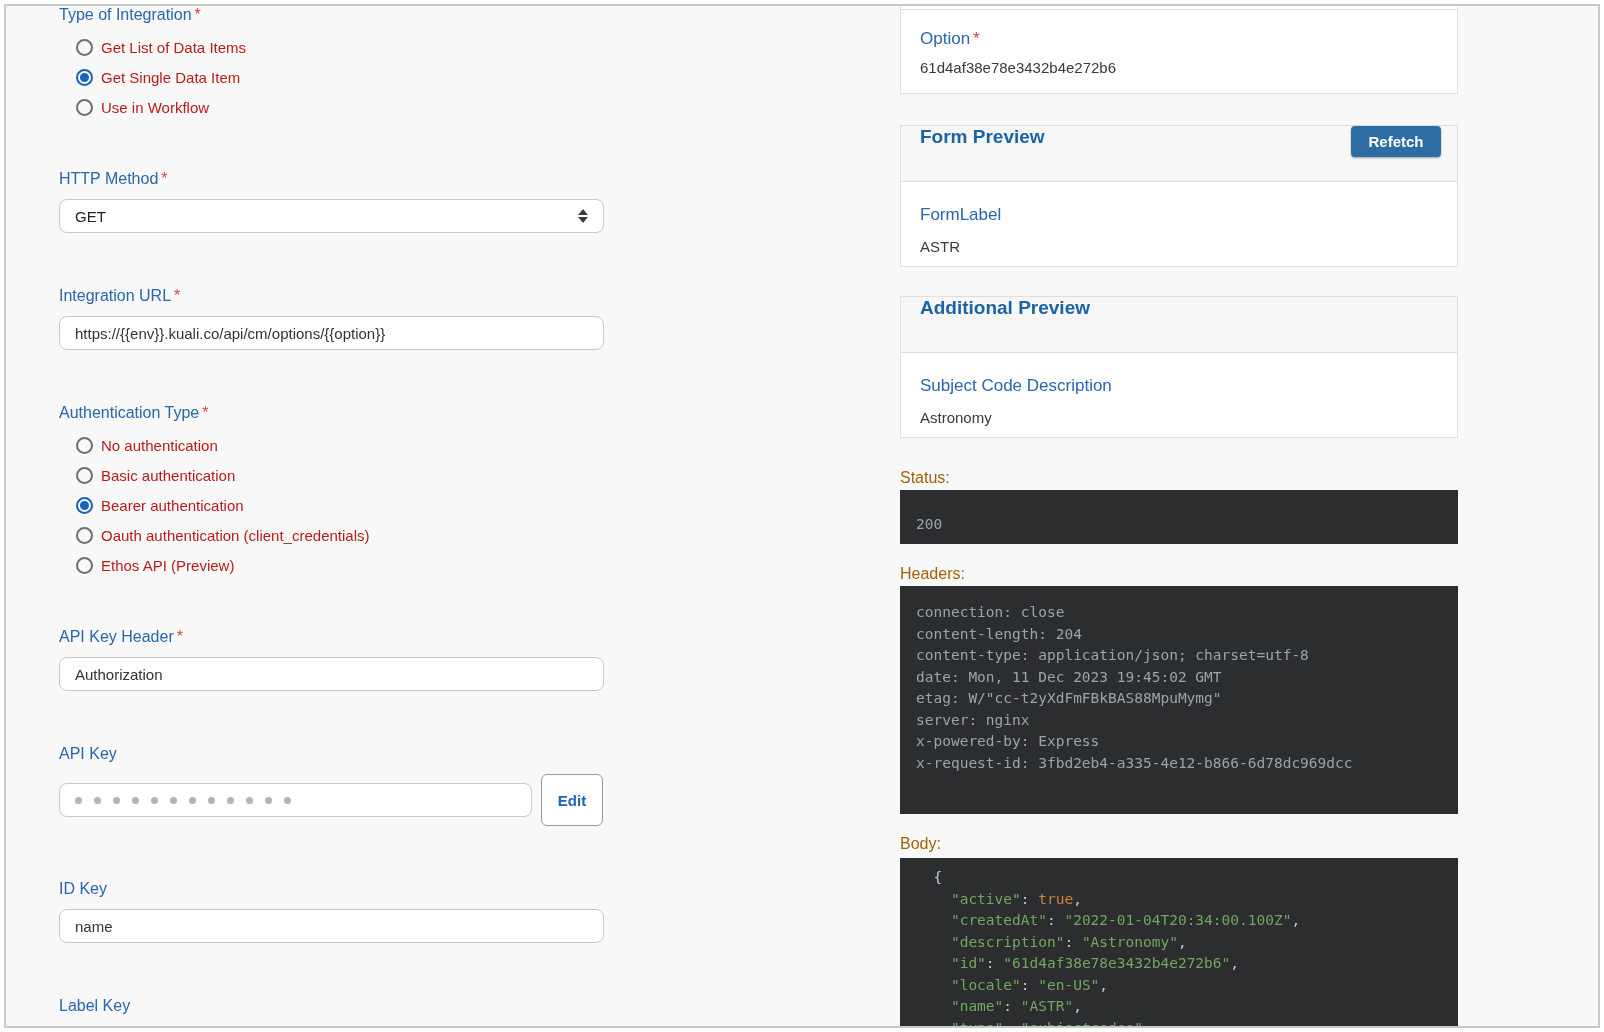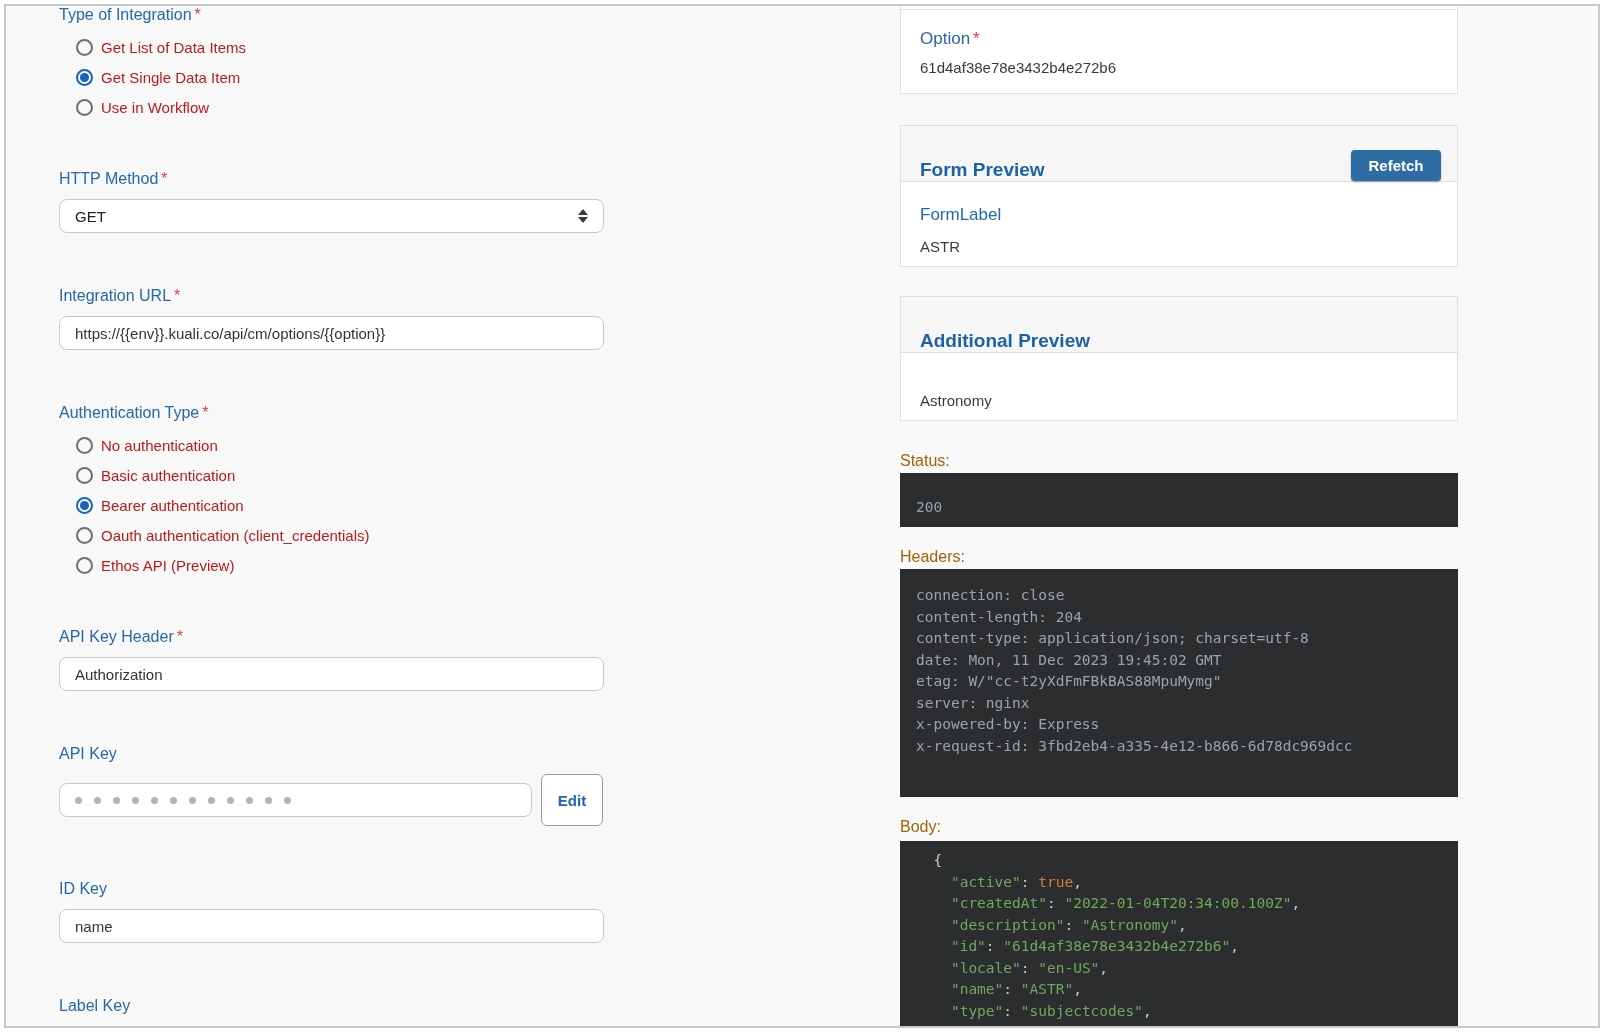--- a/index.html
+++ b/index.html
@@ -49,21 +49,21 @@
   .card { background:#fff; border:1px solid #e0e0e0; }
   .option-card { margin-top:-25px; }
   .cut-row { height:28px; border-bottom:1px solid #e0e0e0; }
   .card-pad { padding:20px 19px 17px 19px; }
   .prev-label { font-size:17px; line-height:17px; color:#2767ad; }
   .prev-value { font-size:15px; line-height:17px; color:#3a3a3a; margin-top:12px; }
 
   .panel { margin-top:31px; }
   .panel.gap29 { margin-top:29px; }
   .panel-header { height:56px; background:#f5f6f5; border-bottom:1px solid #dedede;
-                  display:flex; align-items:flex-end; padding:0 16px 0 19px; }
+                  display:flex; align-items:flex-start; padding:0 16px 0 19px; }
   .panel-title { font-size:19px; font-weight:bold; color:#1e62a6; }
   .refetch-btn { margin-left:auto; width:90px; height:31px; background:#2e6da4; color:#fff;
                  border:none; border-radius:4px; font-size:15px; font-weight:bold; cursor:pointer;
                  box-shadow:0 1px 2px rgba(0,0,0,0.35); font-family:"Liberation Sans", sans-serif; }
   .panel-body { padding:24px 19px 11px 19px; }
   .panel-body .prev-value { margin-top:15px; }
 
   .code-section-label { margin-top:21px; font-size:16px; line-height:17px; color:#a16207; }
   .code-section-label.first { margin-top:31px; }
   .code-block { margin-top:4px; background:#2b2d2e; color:#9ba4ab;
@@ -217,20 +217,21 @@
         <div class="prev-label">FormLabel</div>
         <div class="prev-value">ASTR</div>
       </div>
     </div>
 
     <div class="card panel gap29">
       <div class="panel-header">
         <span class="panel-title">Additional Preview</span>
       </div>
       <div class="panel-body">
+        <div class="prev-label">Subject Code Description</div>
         <div class="prev-value">Astronomy</div>
       </div>
     </div>
 
     <div class="code-section-label first">Status:</div>
     <div class="code-block status"><span>200</span></div>
 
     <div class="code-section-label">Headers:</div>
     <div class="code-block headers">
           <div class="code-line">connection: close</div>

